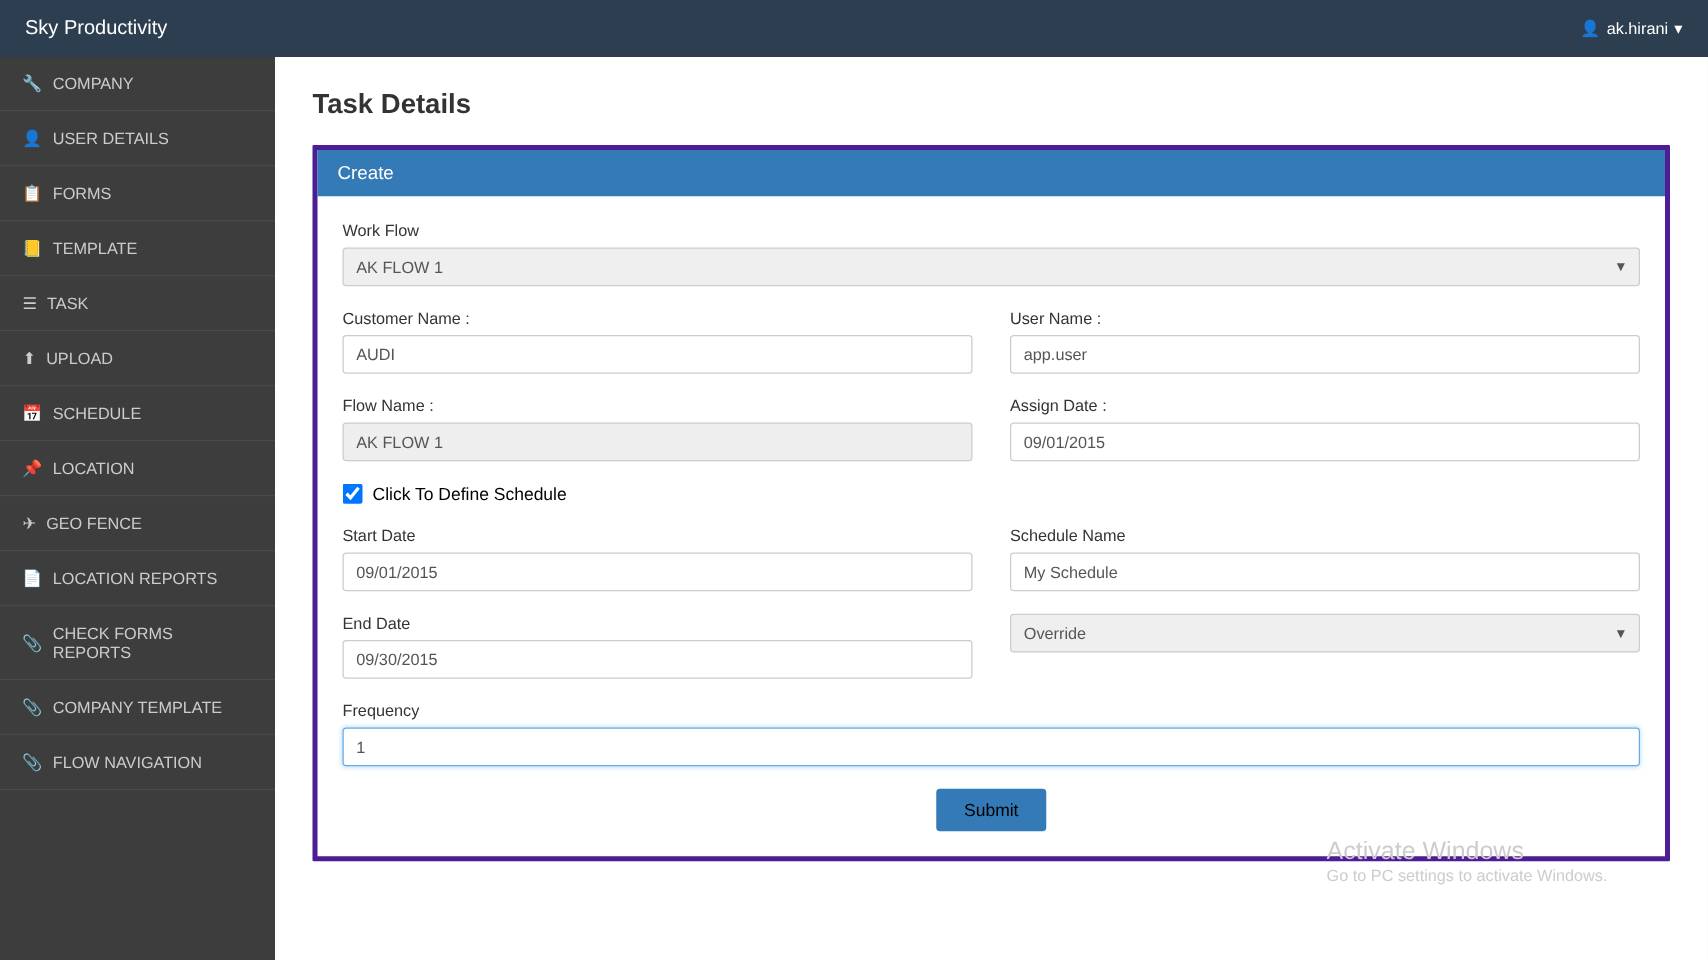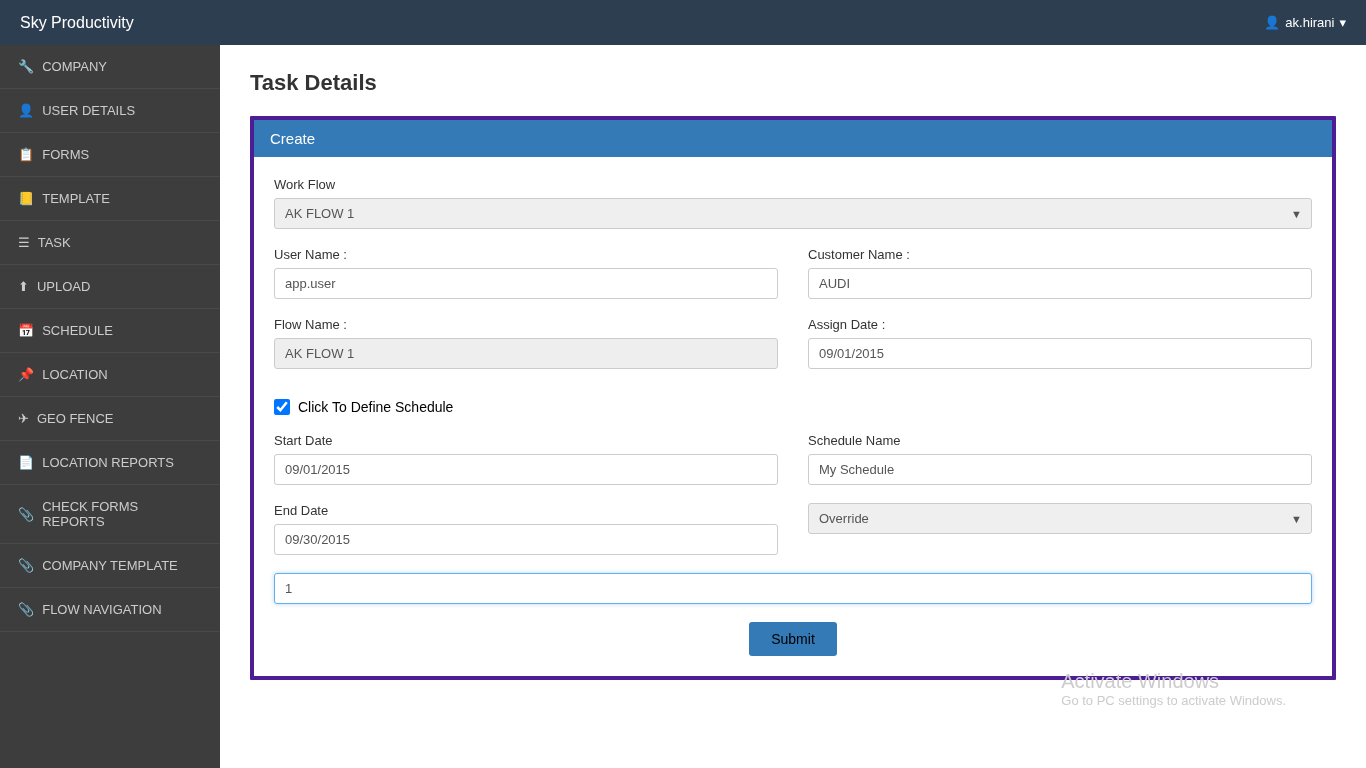--- a/index.html
+++ b/index.html
@@ -107,21 +107,20 @@
     }
 
     .form-row { display: flex; gap: 30px; }
     .form-col { flex: 1; }
 
     .checkbox-row {
       display: flex;
       align-items: center;
       gap: 8px;
       margin-bottom: 18px;
-      margin-top: 12px;
     }
     .checkbox-row input[type="checkbox"] { width: 16px; height: 16px; }
 
     .btn-submit {
       background: #337ab7;
       color: #000000;
       border: none;
       padding: 9px 22px;
       border-radius: 3px;
       font-size: 14px;
@@ -222,28 +221,28 @@
             <select class="form-control">
               <option>AK FLOW 1</option>
               <option>AK FLOW 2</option>
             </select>
           </div>
         </div>
 
         <div class="form-row">
           <div class="form-col">
             <div class="form-group">
+              <label class="form-label">Customer Name :</label>
+              <input type="text" class="form-control" value="AUDI" style="">
+            </div>
+          </div>
+          <div class="form-col">
+            <div class="form-group">
               <label class="form-label">User Name :</label>
               <input type="text" class="form-control" value="app.user" style="">
-            </div>
-          </div>
-          <div class="form-col">
-            <div class="form-group">
-              <label class="form-label">Customer Name :</label>
-              <input type="text" class="form-control" value="AUDI" style="">
             </div>
           </div>
         </div>
 
         <div class="form-row">
           <div class="form-col">
             <div class="form-group">
               <label class="form-label">Flow Name :</label>
               <input type="text" class="form-control readonly" disabled="" value="AK FLOW 1" style="">
             </div>
@@ -290,20 +289,21 @@
                   <option>Override</option>
                   <option>Active</option>
                   <option>Inactive</option>
                 </select>
               </div>
             </div>
           </div>
         </div>
 
         <div class="form-group">
+          <label class="form-label">Frequency</label>
           <input type="text" class="form-control" style="border-color: rgb(102, 175, 233); box-shadow: rgba(102, 175, 233, 0.5) 0px 0px 4px;" value="1">
         </div>
 
         <button class="btn-submit">Submit</button>
 
       </div>
     </div>
   </main>
 </div>
 

